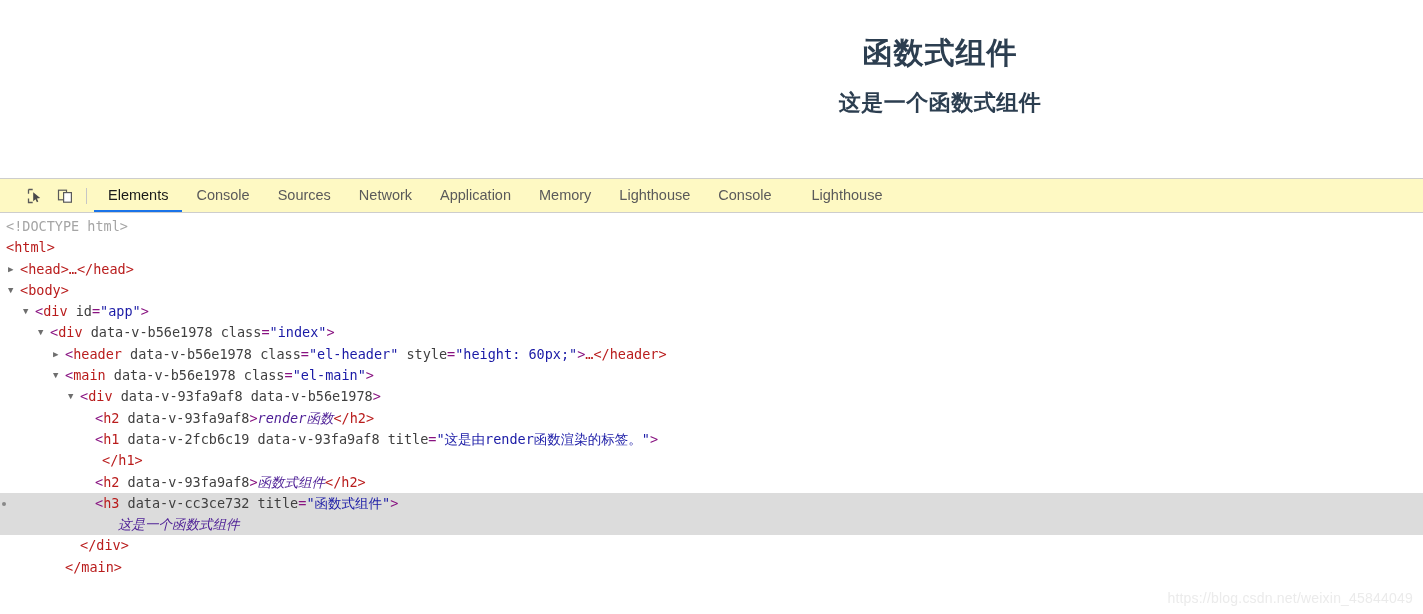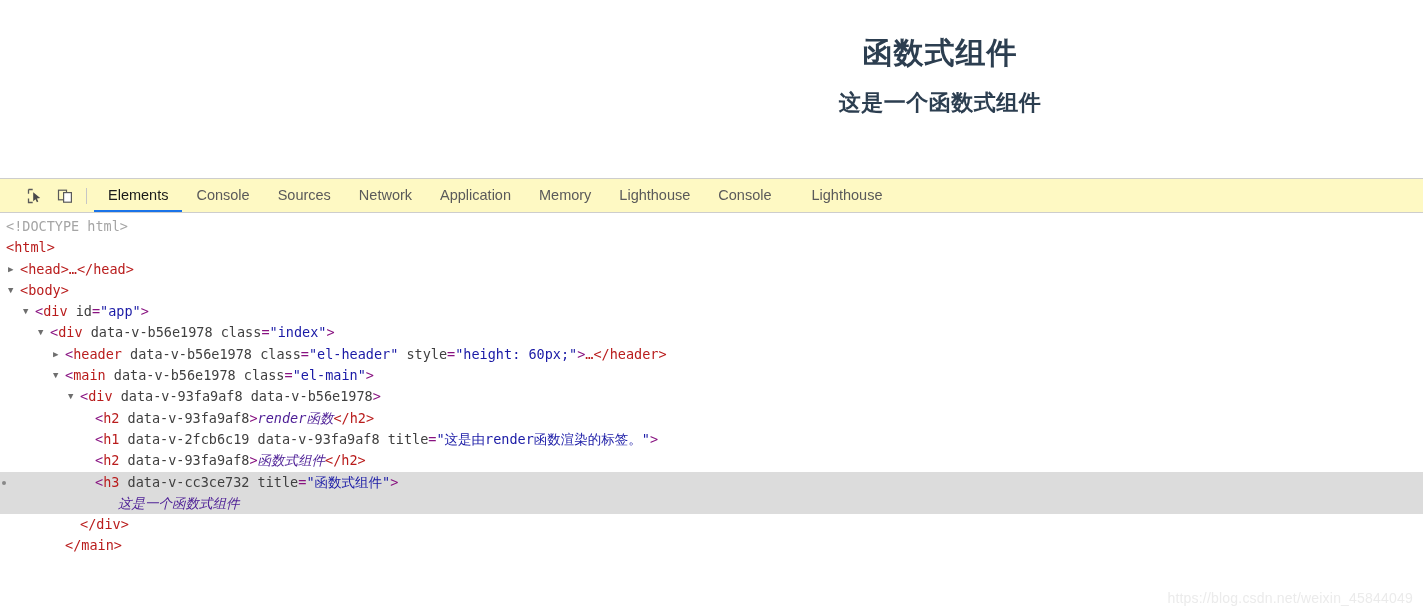--- a/index.html
+++ b/index.html
@@ -222,20 +222,21 @@
 
     <div class="dom-line"><span class="tri" style="left:53px;">▼</span><span style="display:inline-block;width:59px;"></span><span class="punct">&lt;</span><span class="tag">main</span><span class="txt"> </span><span class="attr-n">data-v-b56e1978</span><span class="txt"> </span><span class="attr-n">class</span><span class="punct">=</span><span class="attr-v">"el-main"</span><span class="punct">&gt;</span></div>
 
     <div class="dom-line"><span class="tri" style="left:68px;">▼</span><span style="display:inline-block;width:74px;"></span><span class="punct">&lt;</span><span class="tag">div</span><span class="txt"> </span><span class="attr-n">data-v-93fa9af8</span><span class="txt"> </span><span class="attr-n">data-v-b56e1978</span><span class="punct">&gt;</span></div>
 
     <div class="dom-line"><span style="display:inline-block;width:89px;"></span><span class="punct">&lt;</span><span class="tag">h2</span><span class="txt"> </span><span class="attr-n">data-v-93fa9af8</span><span class="punct">&gt;</span><span class="txt">render函数</span><span class="tag">&lt;/h2&gt;</span></div>
 
     <div class="dom-line"><span style="display:inline-block;width:89px;"></span><span class="punct">&lt;</span><span class="tag">h1</span><span class="txt"> </span><span class="attr-n">data-v-2fcb6c19</span><span class="txt"> </span><span class="attr-n">data-v-93fa9af8</span><span class="txt"> </span><span class="attr-n">title</span><span class="punct">=</span><span class="attr-v">"这是由render函数渲染的标签。"</span><span class="punct">&gt;</span></div>
 
 
+    <div class="dom-line"><span style="display:inline-block;width:96px;"></span><span class="tag">&lt;/h1&gt;</span></div>
 
     <div class="dom-line"><span style="display:inline-block;width:89px;"></span><span class="punct">&lt;</span><span class="tag">h2</span><span class="txt"> </span><span class="attr-n">data-v-93fa9af8</span><span class="punct">&gt;</span><span class="txt">函数式组件</span><span class="tag">&lt;/h2&gt;</span></div>
 
     <div class="dom-line selected"><span class="marker-dot"></span><span style="display:inline-block;width:89px;"></span><span class="punct">&lt;</span><span class="tag">h3</span><span class="txt"> </span><span class="attr-n">data-v-cc3ce732</span><span class="txt"> </span><span class="attr-n">title</span><span class="punct">=</span><span class="attr-v">"函数式组件"</span><span class="punct">&gt;</span></div>
 
     <div class="dom-line selected"><span style="display:inline-block;width:112px;"></span><span class="txt">这是一个函数式组件</span></div>
 
 
     <div class="dom-line"><span style="display:inline-block;width:74px;"></span><span class="tag">&lt;/div&gt;</span></div>
 

